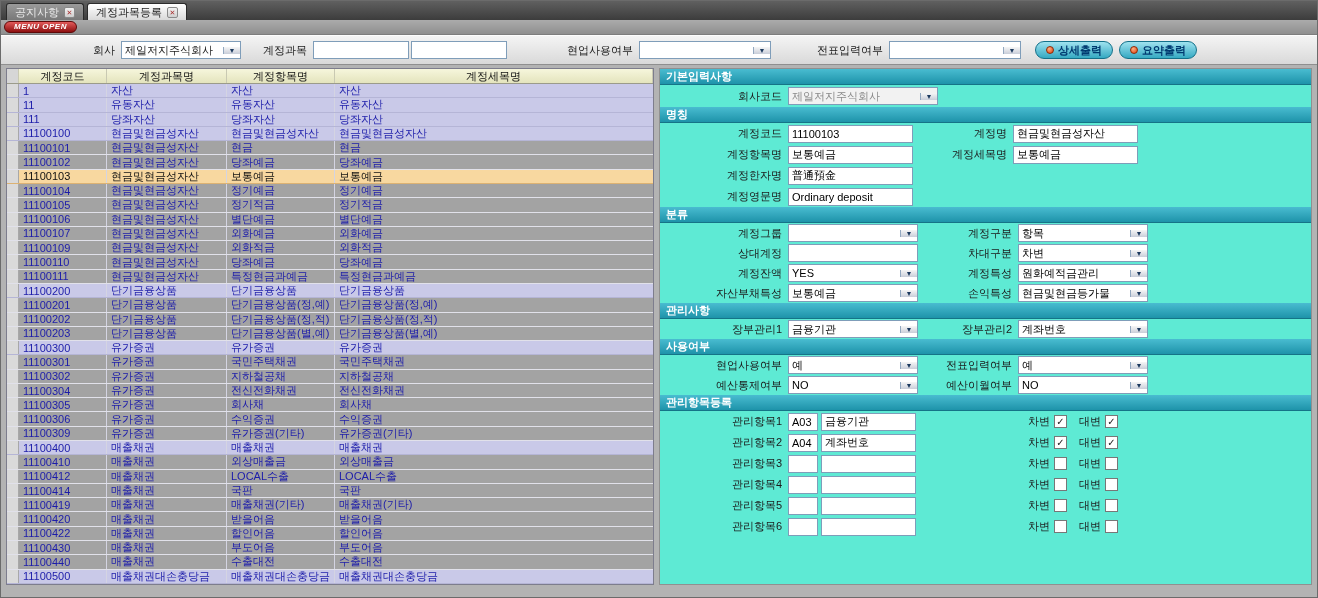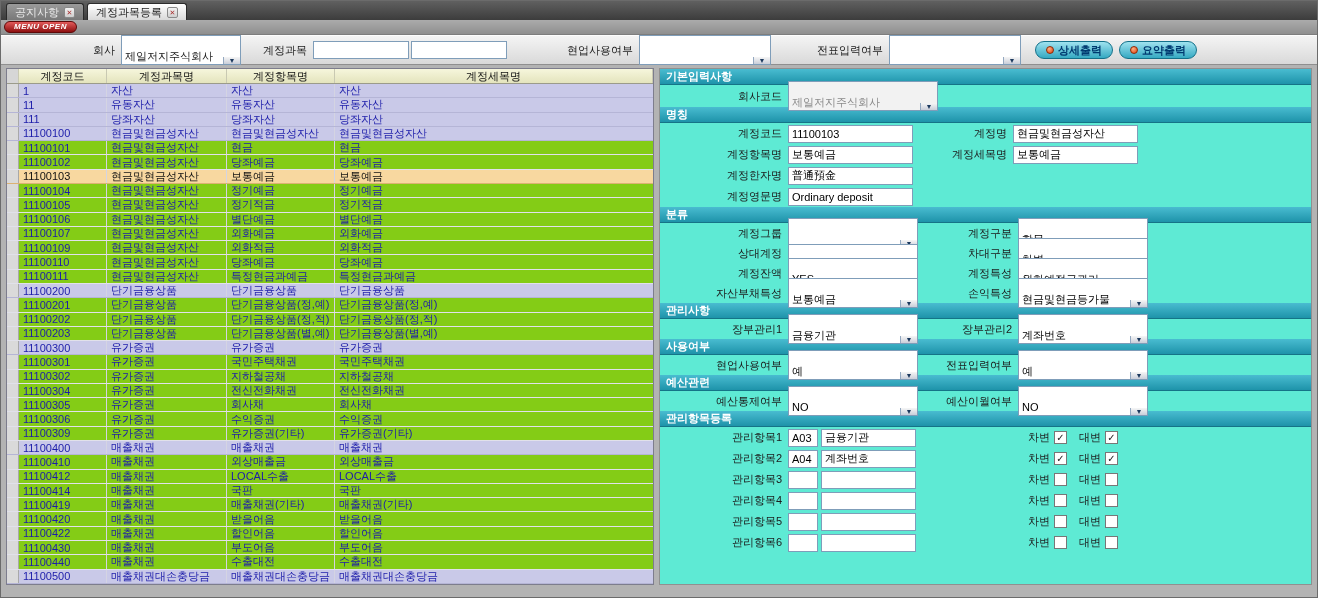--- a/index.html
+++ b/index.html
@@ -17,36 +17,36 @@
   
   .menustrip { height:15px; background:linear-gradient(#ababab,#8f8f8f); border-bottom:1px solid #7d7d7d; display:flex; align-items:center; padding-left:3px; }
   .menu-open { height:12px; background:linear-gradient(#e25a5a,#8e0f0f); border:1px solid #5e0808; border-radius:6px; color:#fff; font-size:8px; font-weight:bold; font-style:italic; letter-spacing:.5px; padding:0 9px; line-height:10px; }
 
   
   .toolbar { height:30px; background:linear-gradient(#f4f4f4,#d9d9d9); border-top:1px solid #fdfdfd; border-bottom:1px solid #8f8f8f; display:flex; align-items:center; font-size:11px; color:#1a1a1a; }
   .tb-label { white-space:nowrap; }
   .ml92{margin-left:92px;} .ml22{margin-left:22px;} .ml60{margin-left:60px;} .ml46{margin-left:46px;}
   .ml14{margin-left:14px;} .ml6{margin-left:6px;} .ml2{margin-left:2px;}
   .tinput { width:96px; height:18px; border:1px solid #7f9db9; font-size:11px; padding:0 3px; font-family:inherit; background:#fff; }
-  .combo { display:inline-flex; width:130px; height:30px; border:1px solid #7f9db9; background:#fff; align-items:flex-end; flex:none; }
+  .combo { display:inline-flex; width:130px; height:18px; border:1px solid #7f9db9; background:#fff; align-items:center; flex:none; }
   .combo-txt { flex:1; font-size:11px; line-height:16px; padding:0 3px; overflow:hidden; white-space:nowrap; }
   .combo-btn { width:17px; background:linear-gradient(#f6f6f6,#c9ced9); border-left:1px solid #93a8c0; font-size:7px; display:flex; align-items:center; justify-content:center; color:#1d3a5f; }
   .combo.disabled { background:#f2f2f2; } .combo.disabled .combo-txt { color:#8a8a8a; }
   .tbtn { height:18px; display:flex; align-items:center; gap:4px; padding:0 10px; border-radius:9px; border:1px solid #14718a; background:linear-gradient(#9fe2ef,#35a9c2); color:#003a70; font-weight:bold; font-size:11px; cursor:default; font-family:inherit; }
   .btn-dot { width:8px; height:8px; border-radius:50%; background:radial-gradient(circle at 35% 30%, #ffb184, #dd3d0c); border:1px solid #8d2a06; }
 
   
   .main { display:flex; gap:5px; padding:3px 5px 0 5px; }
 
   
   .grid { width:648px; height:517px; background:#fbfbfd; border:1px solid #7d7d8d; display:flex; flex-direction:column; flex:none; }
   .ghead { display:flex; height:15px; background:linear-gradient(#f6f6dc,#e4e4bd); border-bottom:1px solid #9b9b8a; font-size:11px; color:#111; flex:none; }
   .ghead .gcell { justify-content:center; border-right:1px solid #c9c9b2; }
   .gbody { flex:1; display:flex; flex-direction:column; overflow:hidden; }
-  .trow { flex:1; display:flex; background:#84cc16; color:#1c1caa; font-size:11px; border-bottom:1px solid #e1e1ea; min-height:0; }
+  .trow { flex:1; display:flex; background:#a3a3a3; color:#1c1caa; font-size:11px; border-bottom:1px solid #e1e1ea; min-height:0; }
   .trow.group { background:#c9c9e8; border-bottom-color:#b5b5d6; }
   .trow.selected { background:#f8d8a0; color:#111; border-bottom-color:#dcb273; }
   .gcell { padding:0 4px; display:flex; align-items:center; overflow:hidden; white-space:nowrap; border-right:1px solid #d4d4e2; }
   .c0 { width:12px; padding:0; background:#d6d6d6; border-right:1px solid #a8a8a8; flex:none; }
   .trow .c0 { background:#dadada; }
   .c1 { width:88px; flex:none; } .c2 { width:120px; flex:none; } .c3 { width:108px; flex:none; }
   .c4 { flex:1; border-right:none; }
 
   
   .panel { flex:1; height:517px; background:#5eead4; border:1px solid #909090; font-size:11px; overflow:hidden; }
@@ -477,21 +477,20 @@
               <span class="combo-btn">▼</span>
             </div>
             <div class="plabel plabel2">전표입력여부</div>
             <div class="combo">
               <span class="combo-txt">예</span>
               <span class="combo-btn">▼</span>
             </div>
           </div>
         </div>
 
-      <div class="sec-header">예산관련</div>
       <div>
           <div class="prow">
             <div class="plabel">예산통제여부</div>
             <div class="combo">
               <span class="combo-txt">NO</span>
               <span class="combo-btn">▼</span>
             </div>
             <div class="plabel plabel2">예산이월여부</div>
             <div class="combo">
               <span class="combo-txt">NO</span>

